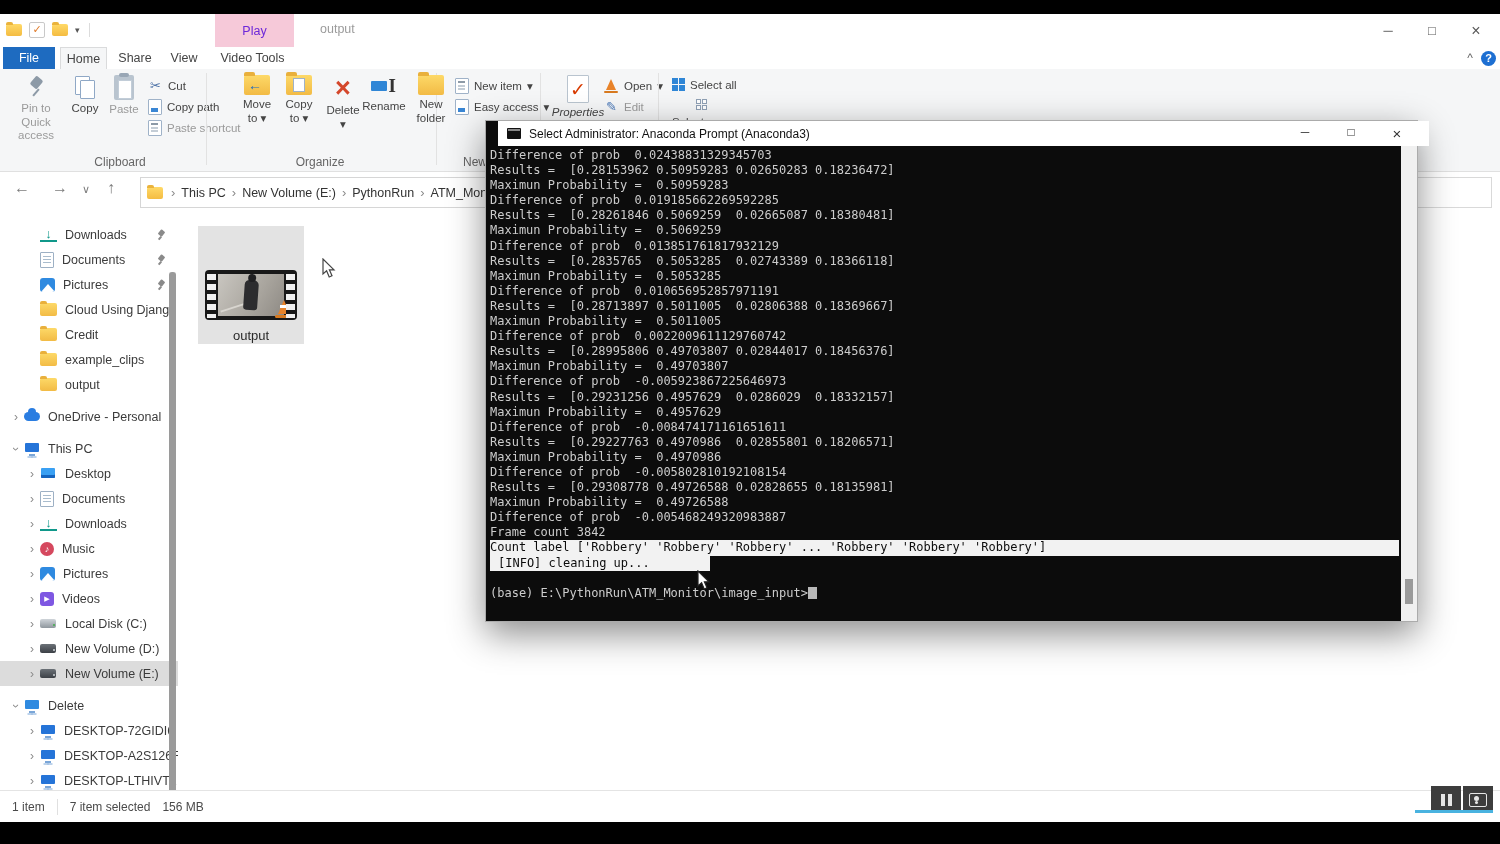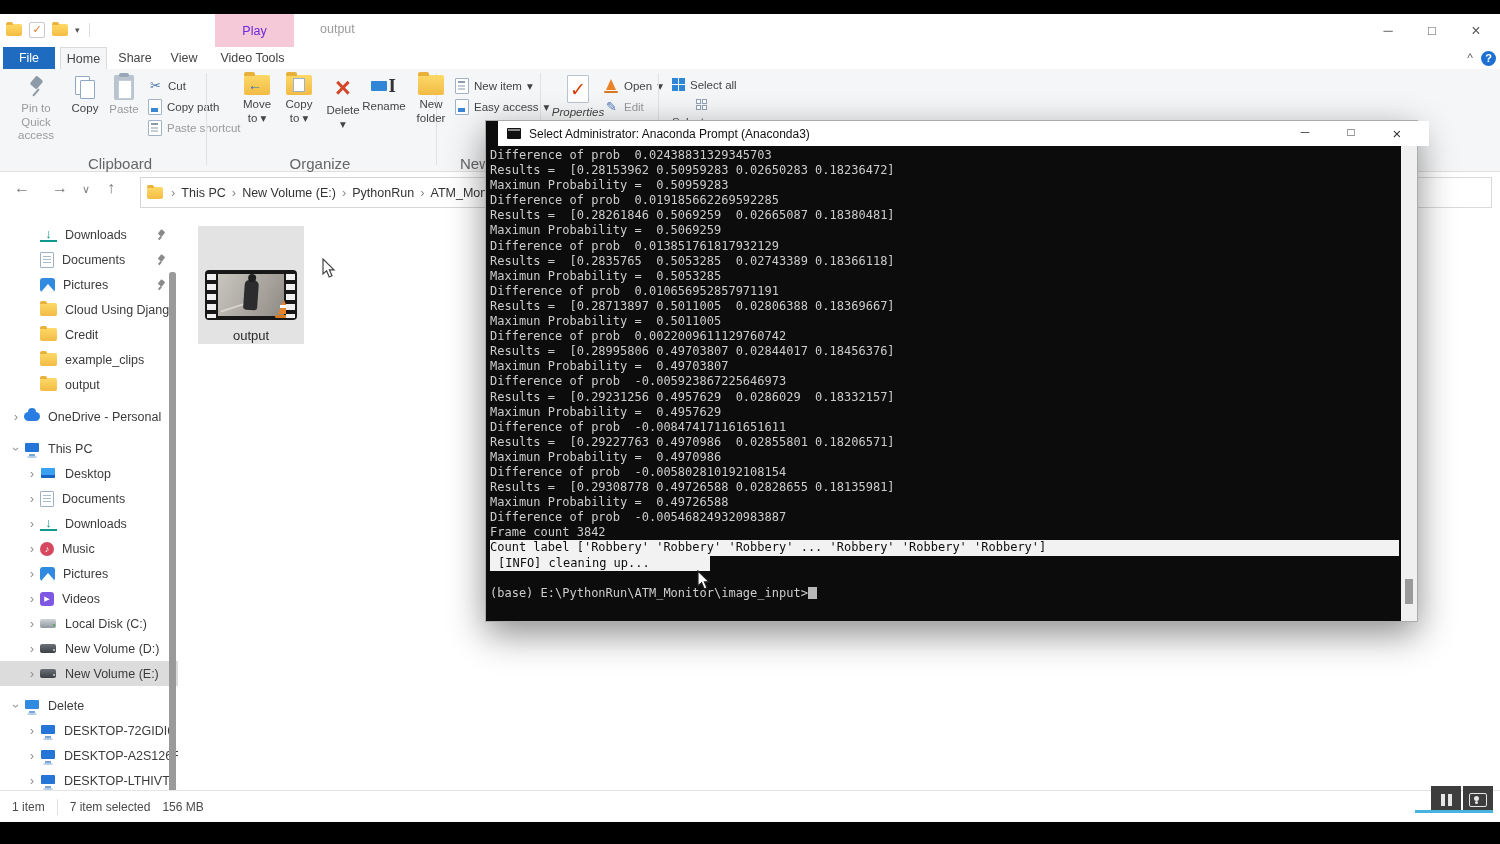--- a/index.html
+++ b/index.html
@@ -28,21 +28,21 @@
   .tab-share{left:112px;width:46px;}
   .tab-view{left:163px;width:42px;}
   .tab-video{left:210px;width:85px;background:#fff;}
   .tab-right{position:absolute;right:0;top:0;height:22px;display:flex;align-items:center;gap:8px;padding-right:4px;}
   .rib-collapse{color:#666;font-size:12px;}
   .help-circle{width:15px;height:15px;border-radius:50%;background:#1d6fd2;color:#fff;font-size:11px;font-weight:bold;
                display:flex;align-items:center;justify-content:center;}
   
   .ribbon{position:absolute;left:0;top:55px;width:100%;height:103px;background:#f5f6f7;border-bottom:1px solid #e0e0e0;box-sizing:border-box;}
   .vsep{position:absolute;top:4px;width:1px;height:92px;background:#e2e2e2;}
-  .grp-label{position:absolute;top:86px;font-size:15px;color:#666;text-align:center;}
+  .grp-label{position:absolute;top:86px;font-size:12px;color:#666;text-align:center;}
   .big-btn{position:absolute;top:6px;display:flex;flex-direction:column;align-items:center;gap:3px;cursor:default;}
   .bb-label{font-size:11.5px;line-height:1.18;text-align:center;color:#444;}
   .muted .bb-label{color:#9a9a9a;}
   .small-btn{position:absolute;display:flex;align-items:center;gap:5px;font-size:11.5px;color:#444;}
   .small-btn.muted{color:#9a9a9a;}
   
   .ico-pin{width:22px;height:24px;position:relative;}
   .ico-pin::before{content:"";position:absolute;left:7px;top:2px;width:9px;height:11px;background:#8d9aa7;border-radius:2px;transform:rotate(40deg);}
   .ico-pin::after{content:"";position:absolute;left:10px;top:13px;width:2px;height:9px;background:#8d9aa7;transform:rotate(40deg);}
   .ico-copy{width:22px;height:24px;position:relative;}

